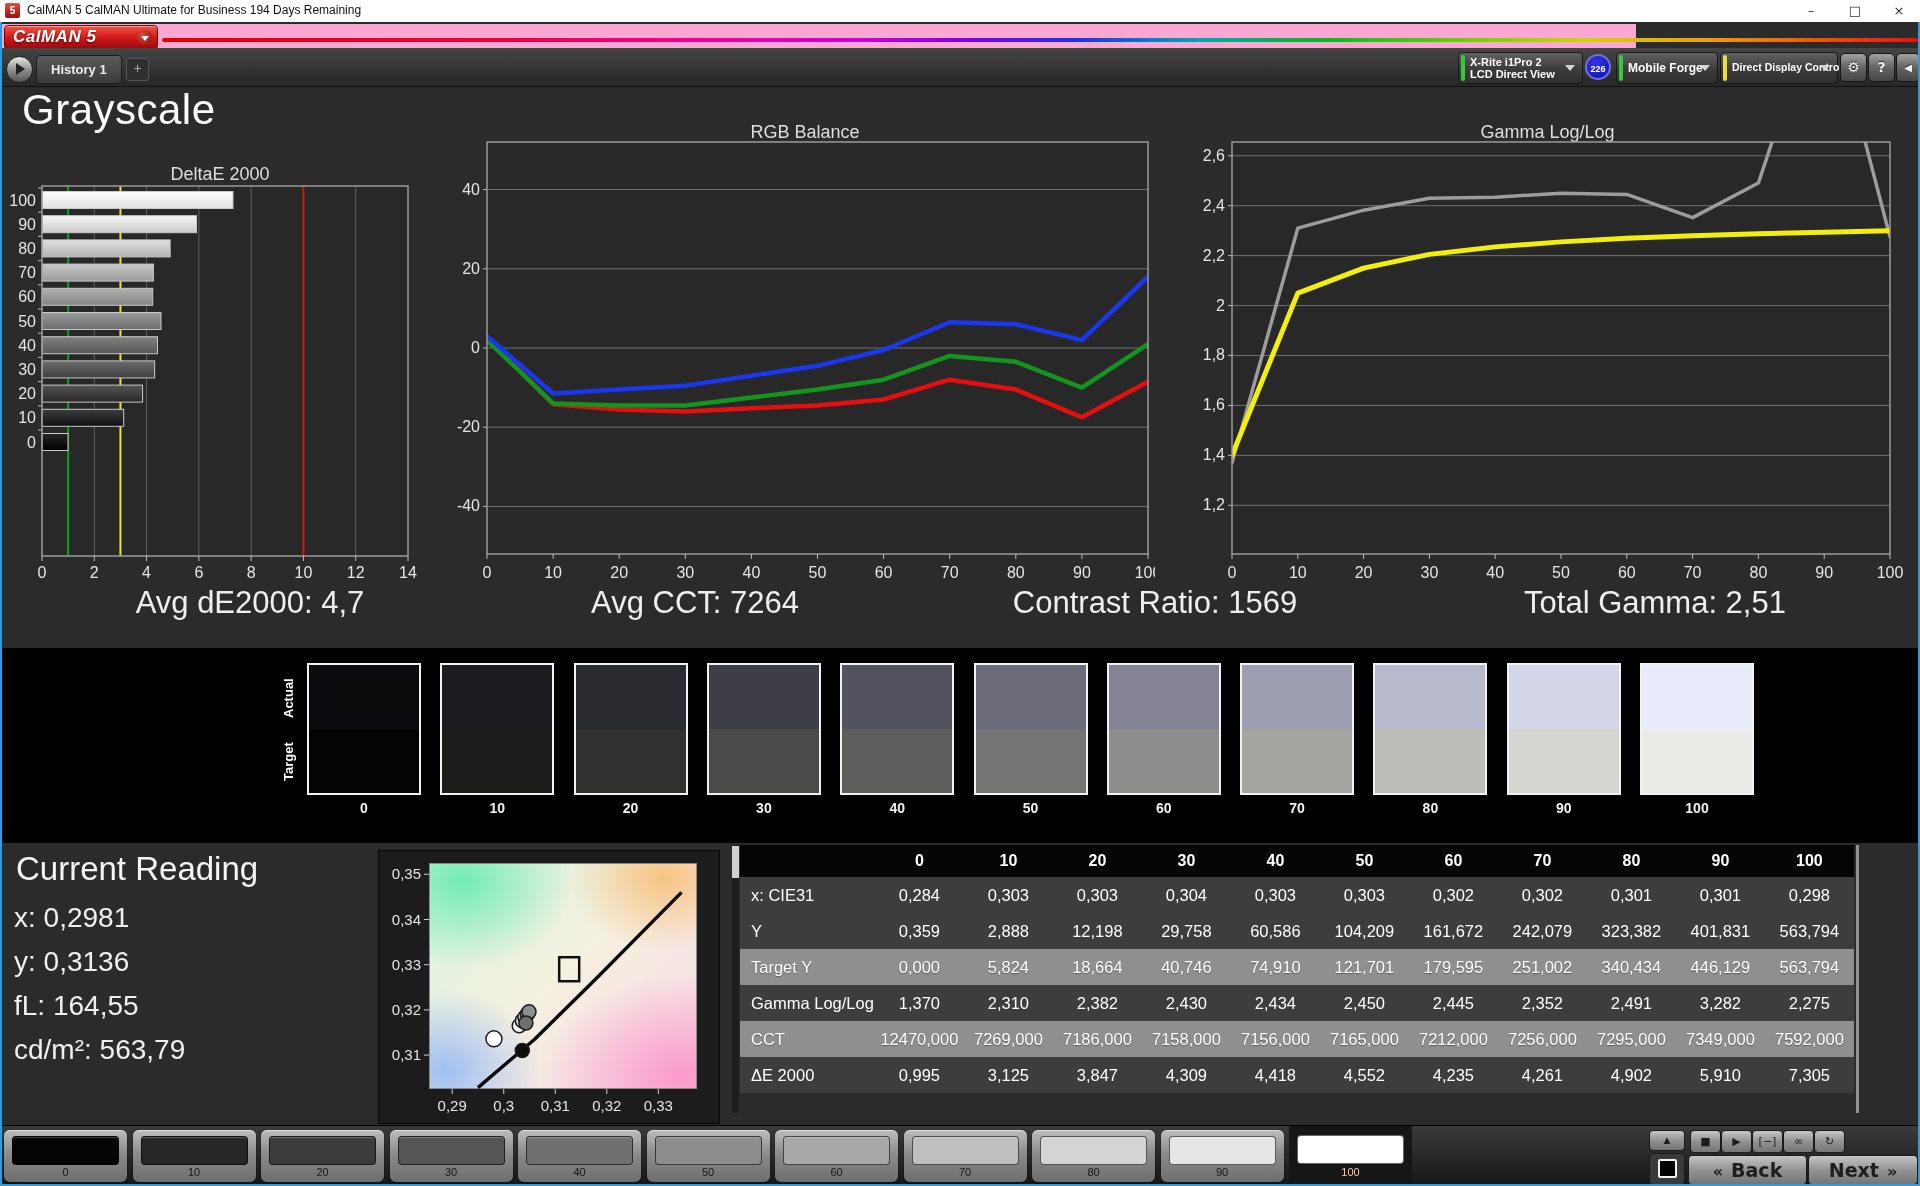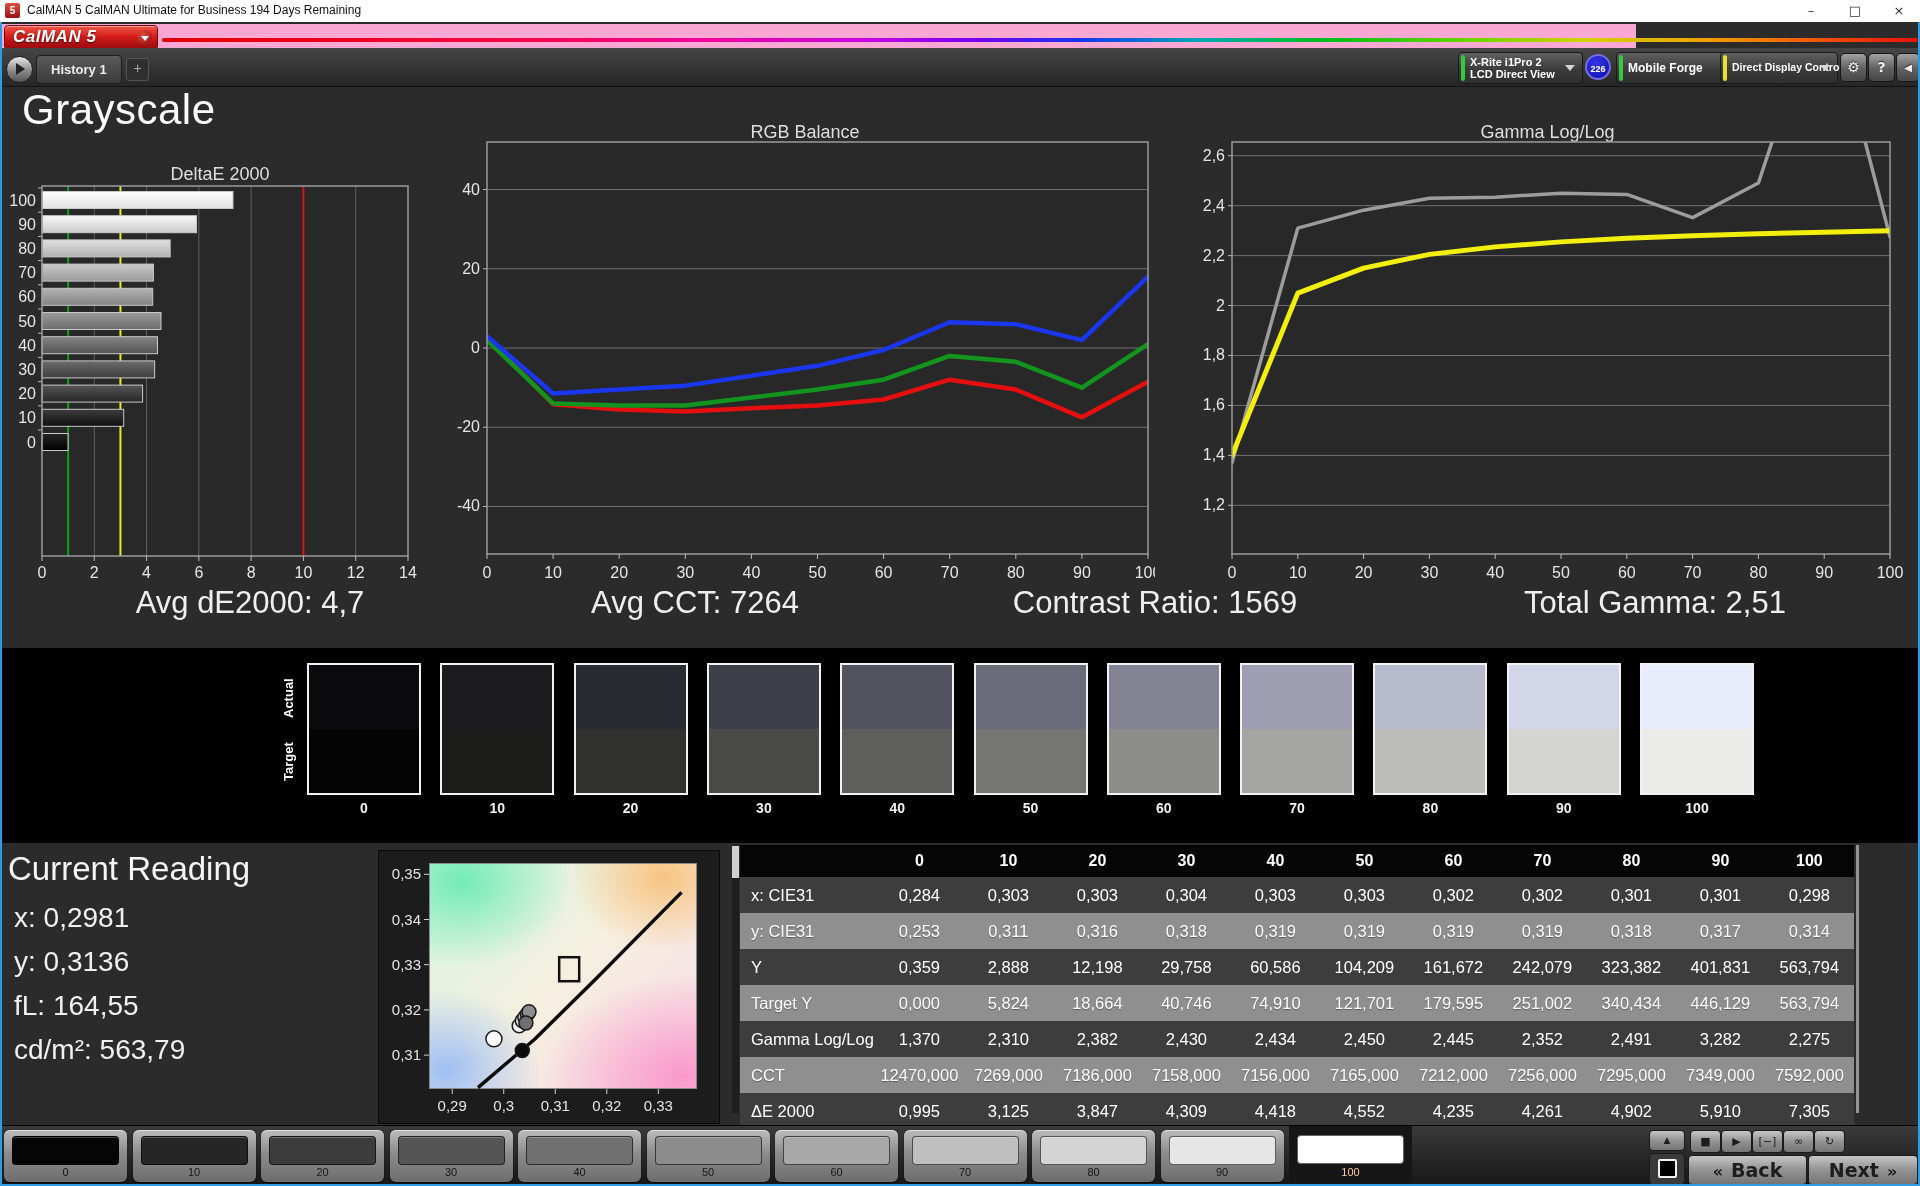--- a/index.html
+++ b/index.html
@@ -52,21 +52,21 @@
   .page-title{position:absolute;left:22px;top:86px;font-size:42px;color:#fafafa;font-weight:400;letter-spacing:.5px;}
   .chart-title{position:absolute;color:#dedede;font-size:18px;text-align:center;margin-top:8px;}
   .chart-mount{position:absolute;}
   .stat{position:absolute;top:585px;width:410px;text-align:center;font-size:31px;color:#efefef;}
   .swatch-panel{position:absolute;left:0;top:648px;width:1920px;height:195px;background:#000;}
   .rot-label{position:absolute;left:281px;width:16px;font-size:13px;font-weight:bold;color:#fff;
              writing-mode:vertical-rl;transform:rotate(180deg);text-align:center;}
   .swatch-box{position:absolute;top:15px;height:132px;border:2px solid #f2f2f2;box-sizing:border-box;}
   .swatch-half{position:absolute;left:0;width:100%;height:50%;}
   .swatch-num{position:absolute;top:152px;height:20px;text-align:center;font-size:14px;font-weight:bold;color:#f2f2f2;}
-  .cr-title{position:absolute;left:8px;top:850px;font-size:33px;color:#f5f5f5;}
+  .cr-title{position:absolute;left:16px;top:850px;font-size:33px;color:#f5f5f5;}
   .cr-line{position:absolute;left:14px;font-size:28px;color:#f0f0f0;}
   .cie-box{position:absolute;left:378px;top:850px;width:340px;height:272px;background:#1c1c1c;border:1px solid #090909;}
   .cie-plot{position:absolute;left:50px;top:12px;width:268px;height:226px;border:1px solid #8a8a8a;box-sizing:border-box;
     background:
       radial-gradient(ellipse 60% 55% at 12% 8%, rgba(110,235,180,.95), rgba(110,235,180,0) 70%),
       radial-gradient(ellipse 55% 50% at 88% 6%, rgba(248,190,120,.9), rgba(248,190,120,0) 65%),
       radial-gradient(ellipse 55% 55% at 6% 92%, rgba(150,185,245,.9), rgba(150,185,245,0) 65%),
       radial-gradient(ellipse 70% 60% at 95% 95%, rgba(250,150,200,.95), rgba(250,150,200,0) 75%),
       linear-gradient(135deg,#d8f5e0,#f5f0e0 50%,#f8d8e8);}
   .cie-svg{position:absolute;left:0;top:0;}
@@ -128,21 +128,21 @@
     <div class="history-tab">History 1</div>
     <div class="add-tab">+</div>
 
     <div class="dd" style="left:1458px;width:123px;">
       <span class="accent" style="background:#35c93c;"></span>
       <span class="l1">X-Rite i1Pro 2</span>
       <span class="l2">LCD Direct View</span>
       <span class="dd-caret"></span>
     </div>
     <div class="badge" style="left:1585px;">226</div>
-    <div class="dd" style="left:1616px;width:100px;padding-left:28px;">
+    <div class="dd" style="left:1616px;width:100px;">
       <span class="accent" style="background:#35c93c;"></span>
       <span class="single">Mobile Forge</span>
       <span class="dd-caret"></span>
     </div>
     <div class="dd" style="left:1720px;width:116px;">
       <span class="accent" style="background:#e8e13a;"></span>
       <span class="single" style="font-size:10.5px;">Direct Display Control</span>
       <span class="dd-caret"></span>
     </div>
     <div class="tool-btn" style="left:1840px;">⚙</div>
@@ -535,34 +535,20 @@
             <td>0,303</td>
             <td>0,303</td>
             <td>0,304</td>
             <td>0,303</td>
             <td>0,303</td>
             <td>0,302</td>
             <td>0,302</td>
             <td>0,301</td>
             <td>0,301</td>
             <td>0,298</td>
-          </tr>
-          <tr class="light">
-            <td class="rl">y: CIE31</td>
-            <td>0,253</td>
-            <td>0,311</td>
-            <td>0,316</td>
-            <td>0,318</td>
-            <td>0,319</td>
-            <td>0,319</td>
-            <td>0,319</td>
-            <td>0,319</td>
-            <td>0,318</td>
-            <td>0,317</td>
-            <td>0,314</td>
           </tr>
           <tr class="dark">
             <td class="rl">Y</td>
             <td>0,359</td>
             <td>2,888</td>
             <td>12,198</td>
             <td>29,758</td>
             <td>60,586</td>
             <td>104,209</td>
             <td>161,672</td>

